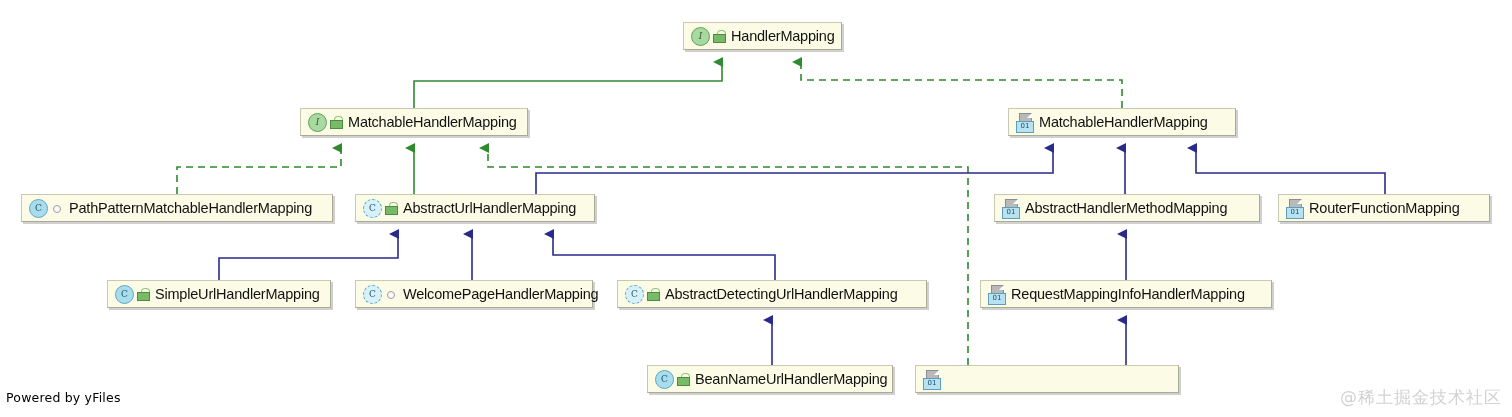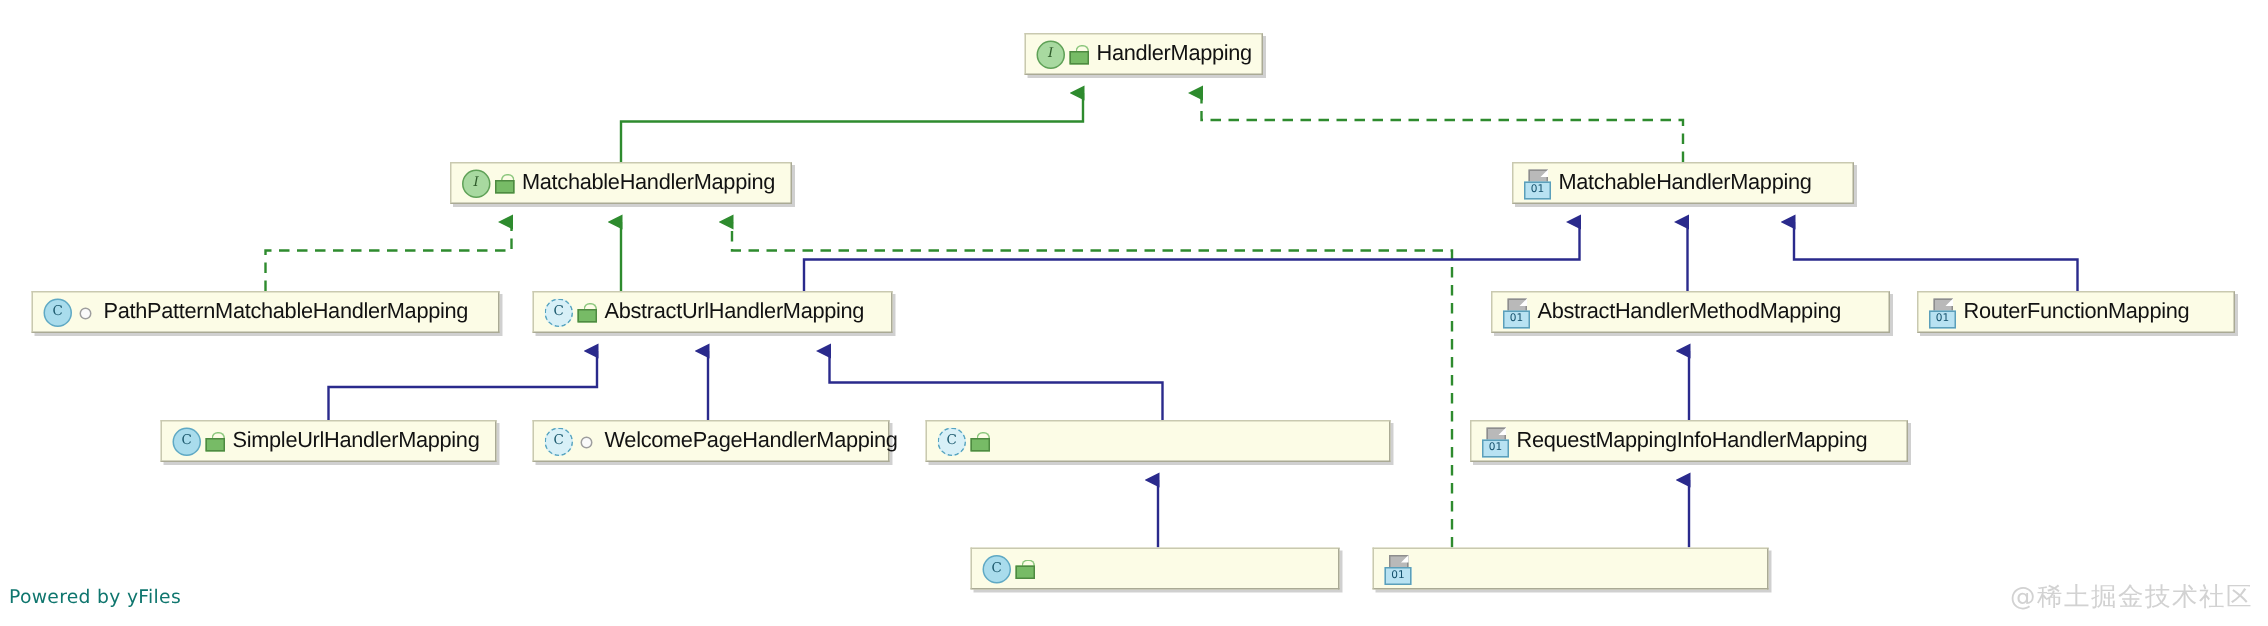--- a/index.html
+++ b/index.html
@@ -82,21 +82,21 @@
   .ico-lock{width:12px;height:13px;margin-right:6px;position:relative;flex:0 0 auto;}
   .ico-lock .body{position:absolute;left:0;bottom:0;width:11px;height:7px;background:#77bb66;border:1px solid #4e8a41;}
   .ico-lock .shackle{position:absolute;left:4px;top:0;width:7px;height:6px;border:1.5px solid #8cc77e;border-bottom:none;border-radius:4px 4px 0 0;}
   
   .ico-dot{width:12px;height:13px;margin-right:6px;position:relative;flex:0 0 auto;}
   .ico-dot .c{position:absolute;left:2px;top:3px;width:6px;height:6px;border-radius:50%;border:1px solid #9e9e9e;background:#fafafa;}
 
   .powered{
     position:absolute;left:6px;top:390px;
     font-family:"DejaVu Sans","Liberation Sans",sans-serif;
-    font-size:12.5px;color:#0f766e;letter-spacing:.2px;
+    font-size:12.5px;color:#000000;letter-spacing:.2px;
   }
   .watermark{
     position:absolute;right:10px;top:386px;
     font-family:"DejaVu Sans","Liberation Sans",sans-serif;
     font-size:17px;color:#d2d2d2;letter-spacing:1px;text-align:center;
   }
 </style>
 </head>
 <body>
 
@@ -208,34 +208,36 @@
           <span class="c"></span>
         </span>
         <span class="label">WelcomePageHandlerMapping</span>
       </div>
       <div class="node" style="left: 617px; top: 280px; width: 310px;">
         <span class="ico ico-absclass">C</span>
         <span class="ico-lock">
           <span class="shackle"></span>
           <span class="body"></span>
         </span>
+        <span class="label">AbstractDetectingUrlHandlerMapping</span>
       </div>
       <div class="node" style="left: 980px; top: 280px; width: 292px;">
         <span class="ico ico-abstract">
           <span class="pg"></span>
           <span class="num">01</span>
         </span>
         <span class="label">RequestMappingInfoHandlerMapping</span>
       </div>
       <div class="node" style="left: 647px; top: 365px; width: 246px;">
         <span class="ico ico-class">C</span>
         <span class="ico-lock">
           <span class="shackle"></span>
           <span class="body"></span>
         </span>
+        <span class="label">BeanNameUrlHandlerMapping</span>
       </div>
       <div class="node" style="left: 915px; top: 365px; width: 264px;">
         <span class="ico ico-abstract">
           <span class="pg"></span>
           <span class="num">01</span>
         </span>
       </div>
     </div>
 
   <div class="powered">Powered by yFiles</div>

